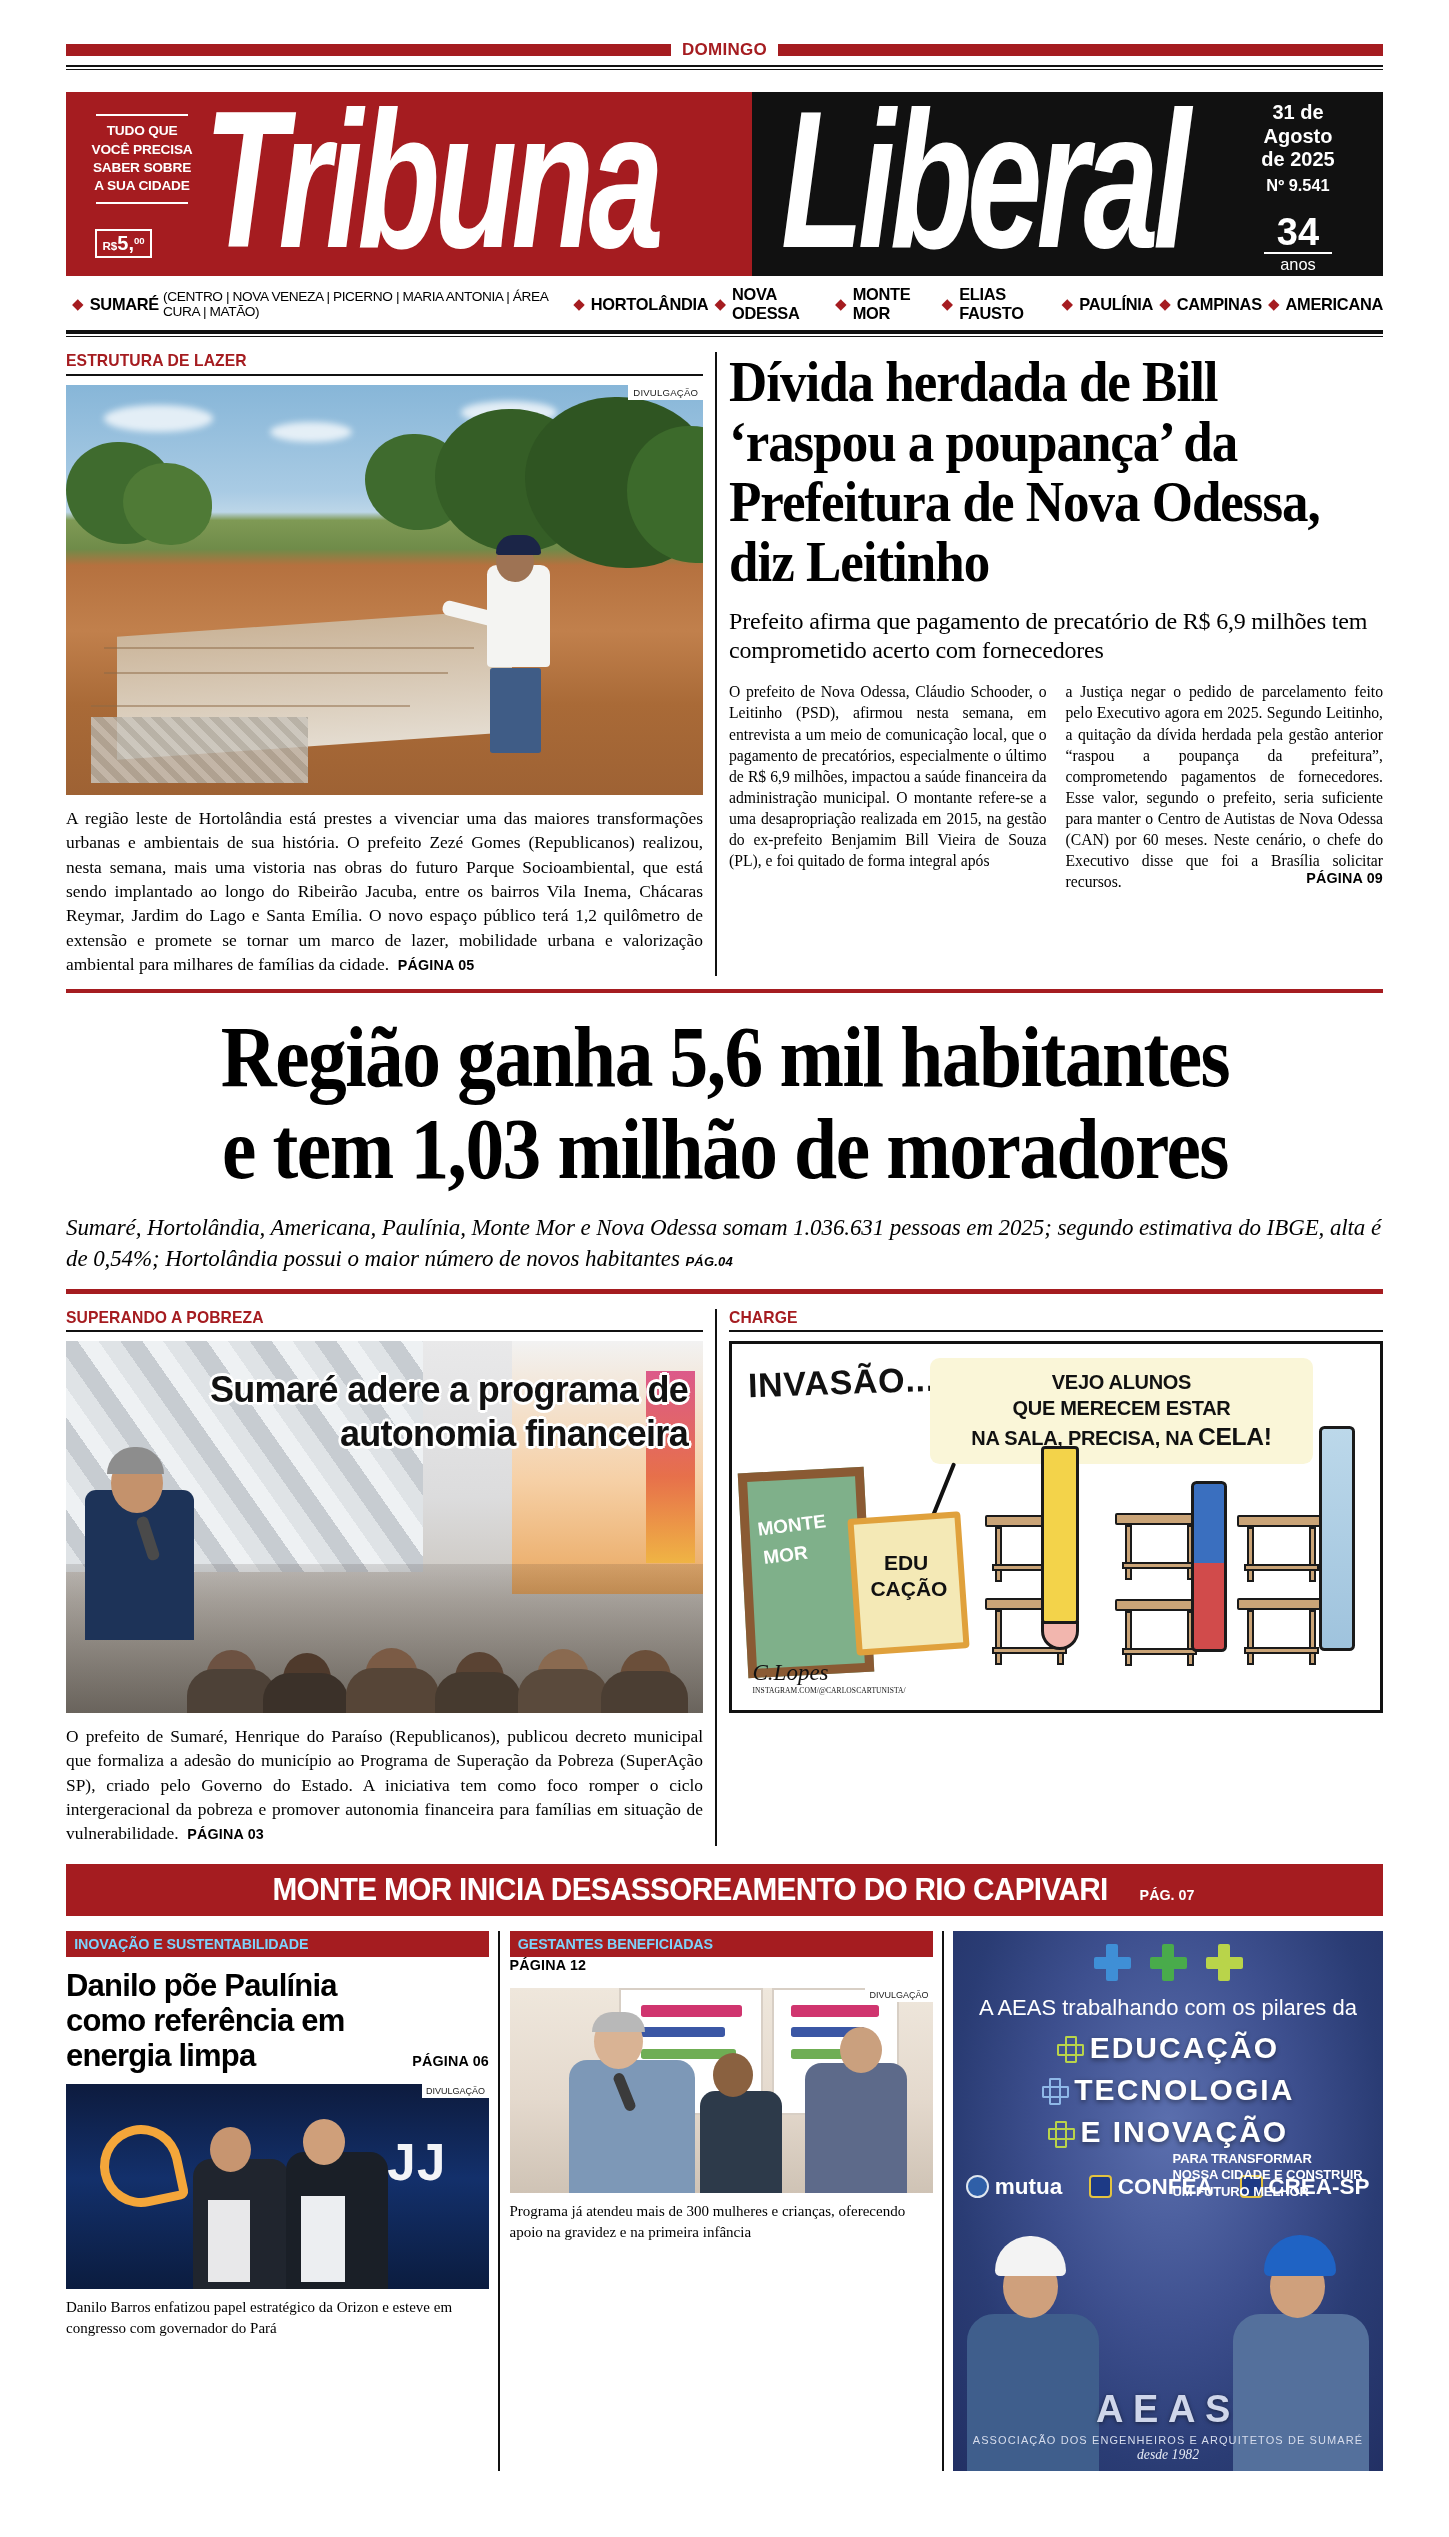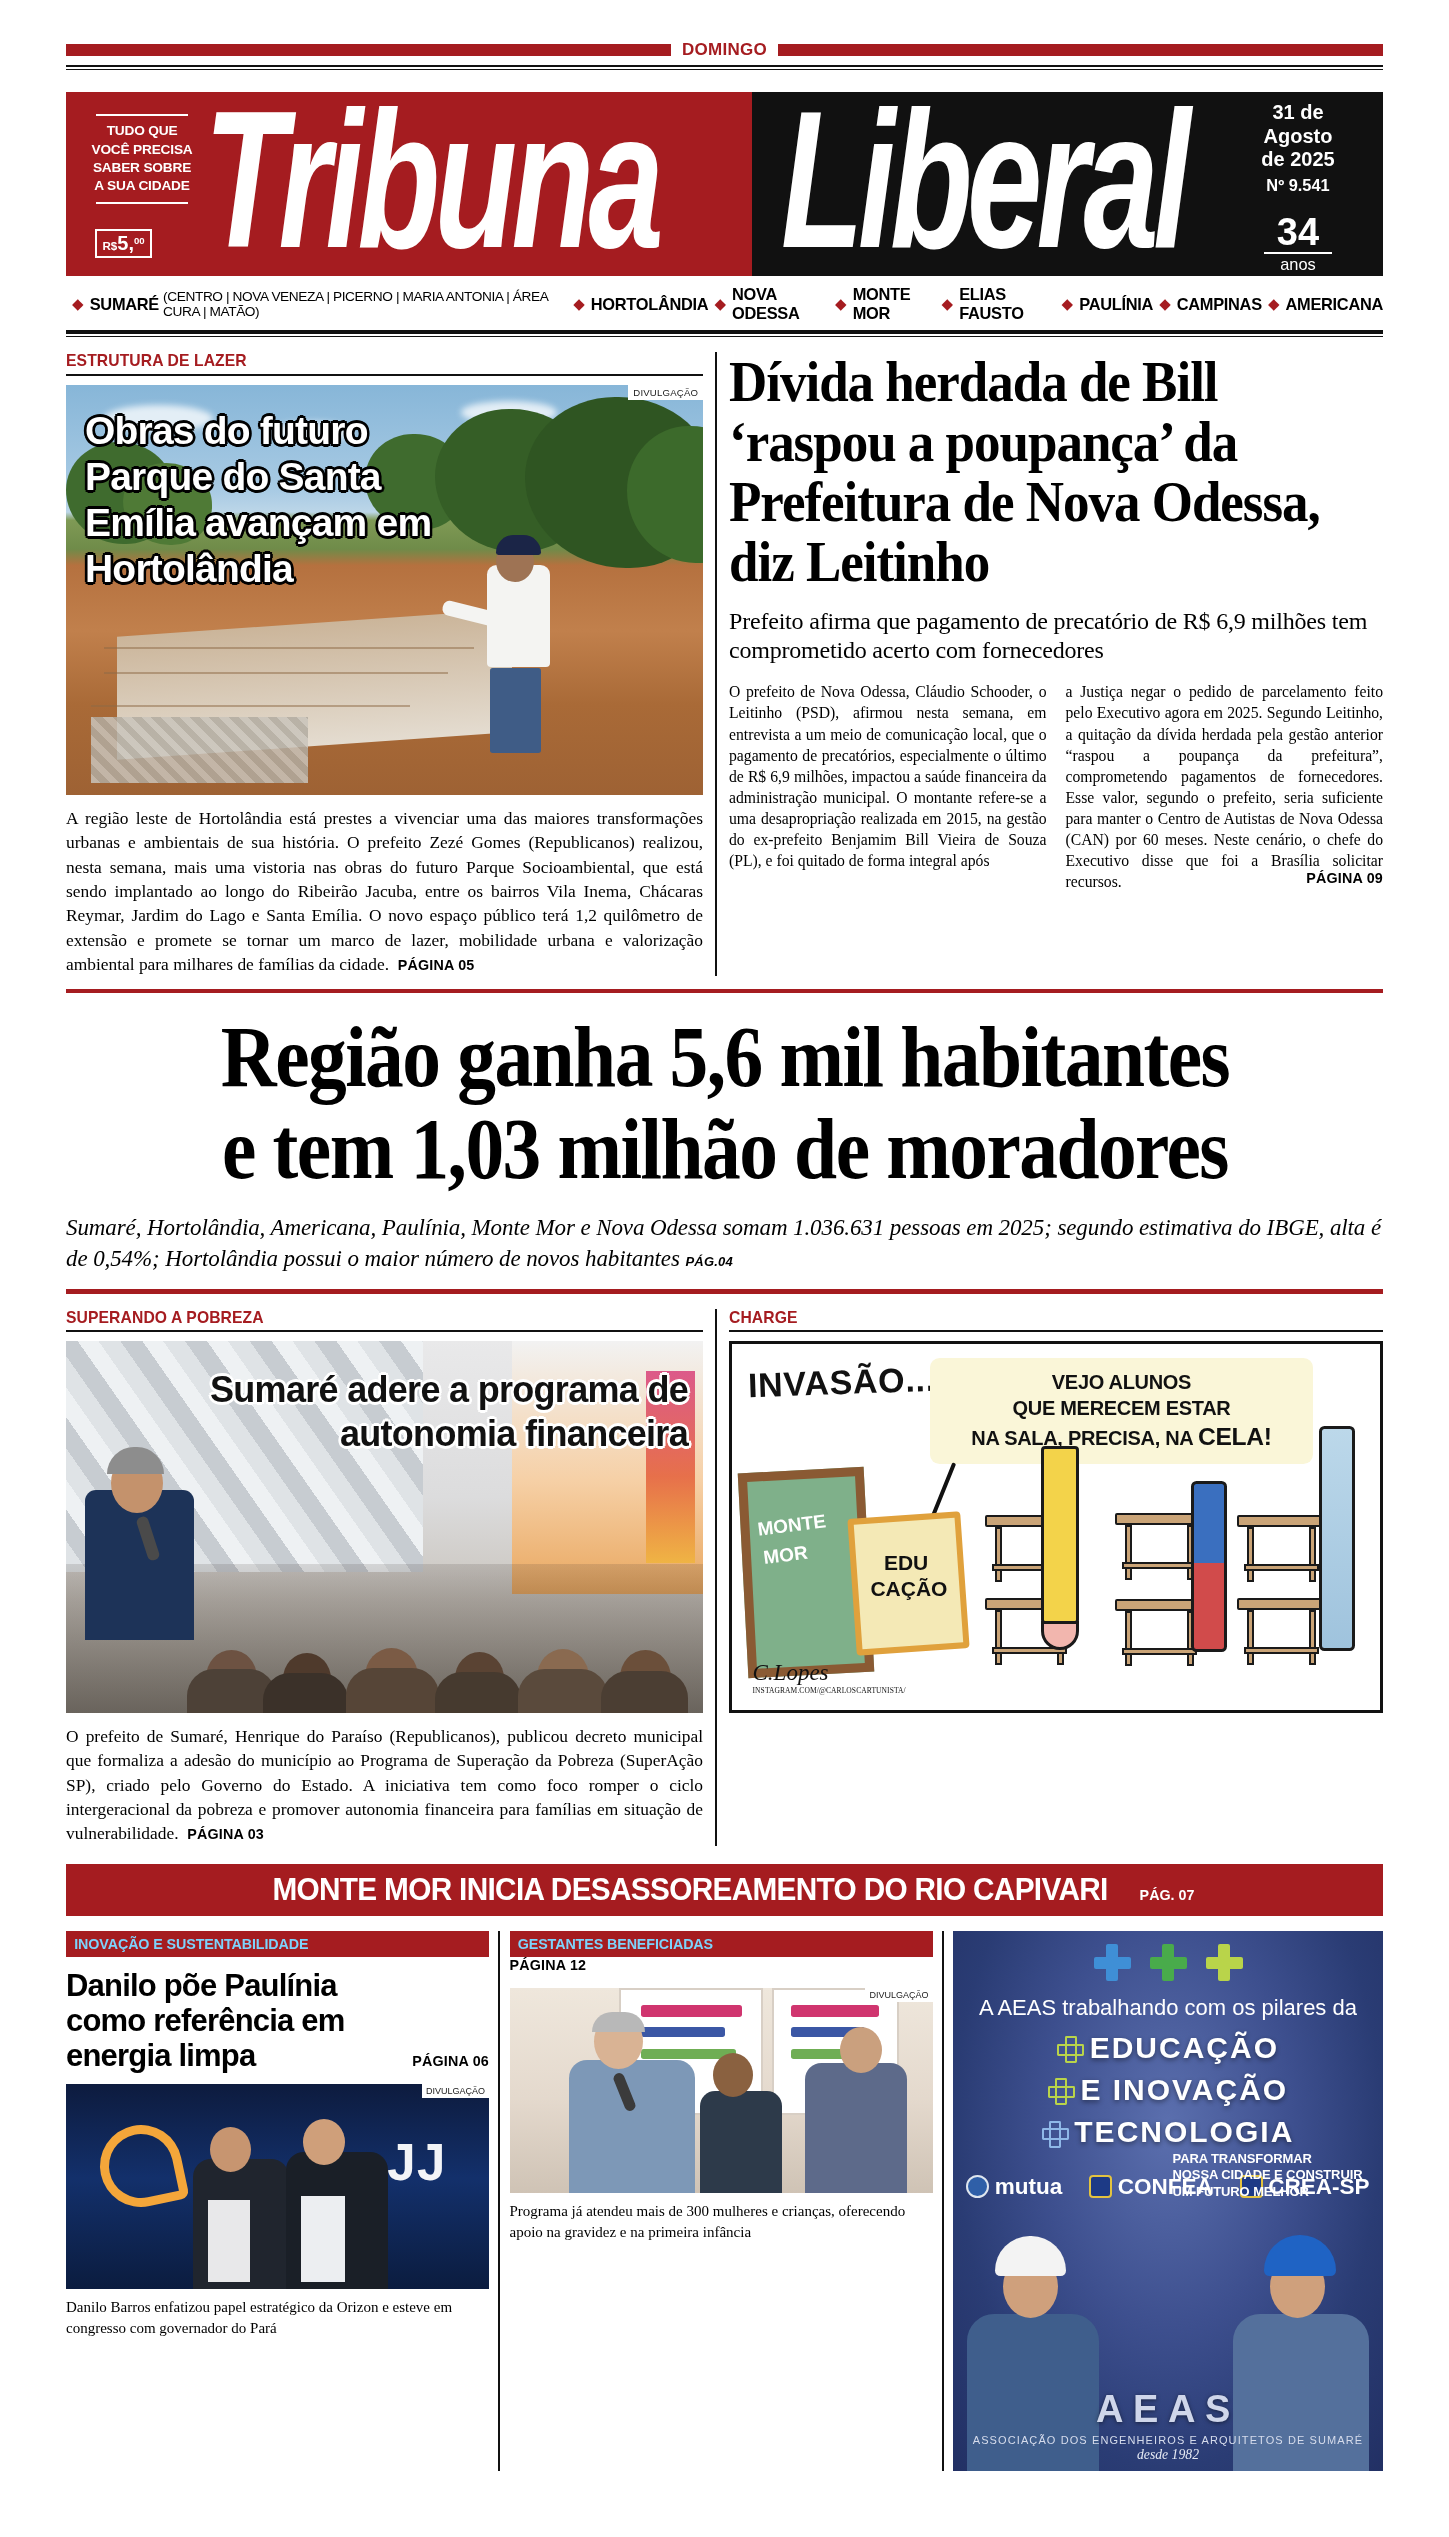--- a/index.html
+++ b/index.html
@@ -479,21 +479,20 @@
           <div class="trenchline" style="left:6%;top:70%;width:54%"></div>
           <div class="trenchline" style="left:4%;top:78%;width:50%"></div>
           <div class="grade"></div>
           <div class="person-arm"></div>
           <div class="person-shirt"></div>
           <div class="person-legs"></div>
           <div class="person-head"></div>
           <div class="person-cap"></div>
         </div>
         <div class="credit">DIVULGAÇÃO</div>
-        <div class="overlay-hl">Obras do futuro Parque do Santa Emília avançam em Hortolândia</div>
       </div>
 
       <div class="body-text"><span>A região leste de Hortolândia está prestes a vivenciar uma das maiores transformações urbanas e ambientais de sua história. O prefeito Zezé Gomes (Republicanos) realizou, nesta semana, mais uma vistoria nas obras do futuro Parque Socioambiental, que está sendo implantado ao longo do Ribeirão Jacuba, entre os bairros Vila Inema, Chácaras Reymar, Jardim do Lago e Santa Emília. O novo espaço público terá 1,2 quilômetro de extensão e promete se tornar um marco de lazer, mobilidade urbana e valorização ambiental para milhares de famílias da cidade.</span>&nbsp;&nbsp;<span class="pagetag">PÁGINA 05</span></div>
     </div>
 
     <div class="col-sep">
         <div class="v"></div>
       </div>
 
     <div class="col-right">
@@ -707,26 +706,26 @@
           <span class="plus p-green"></span>
           <span class="plus p-lime"></span>
         </div>
         <div class="ad-lead">A AEAS trabalhando com os pilares da</div>
 
         <div class="pillar">
           <span class="ph-plus"></span>
           <span class="ptxt">EDUCAÇÃO</span>
         </div>
         <div class="pillar">
+          <span class="ph-plus" style="color:#8fb8e8"></span>
+          <span class="ptxt">TECNOLOGIA</span>
+        </div>
+        <div class="pillar">
           <span class="ph-plus"></span>
           <span class="ptxt">E INOVAÇÃO</span>
-        </div>
-        <div class="pillar">
-          <span class="ph-plus" style="color:#8fb8e8"></span>
-          <span class="ptxt">TECNOLOGIA</span>
         </div>
 
         <div class="ad-note" style="white-space:pre-line">PARA TRANSFORMAR
 NOSSA CIDADE E CONSTRUIR
 UM FUTURO MELHOR</div>
 
         <div class="logos">
           <span class="lg">
               <span class="cog"></span>
               <span>mutua</span>

